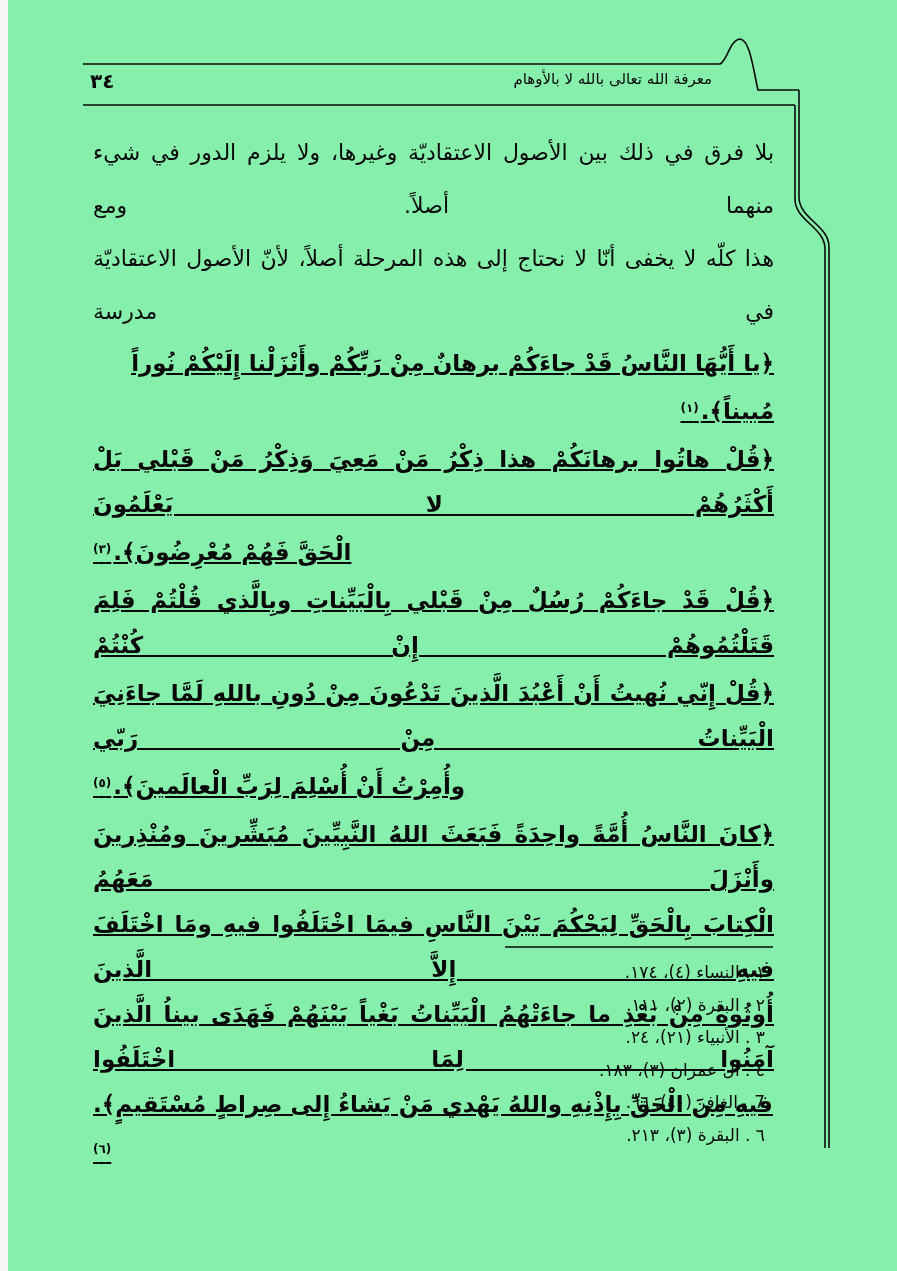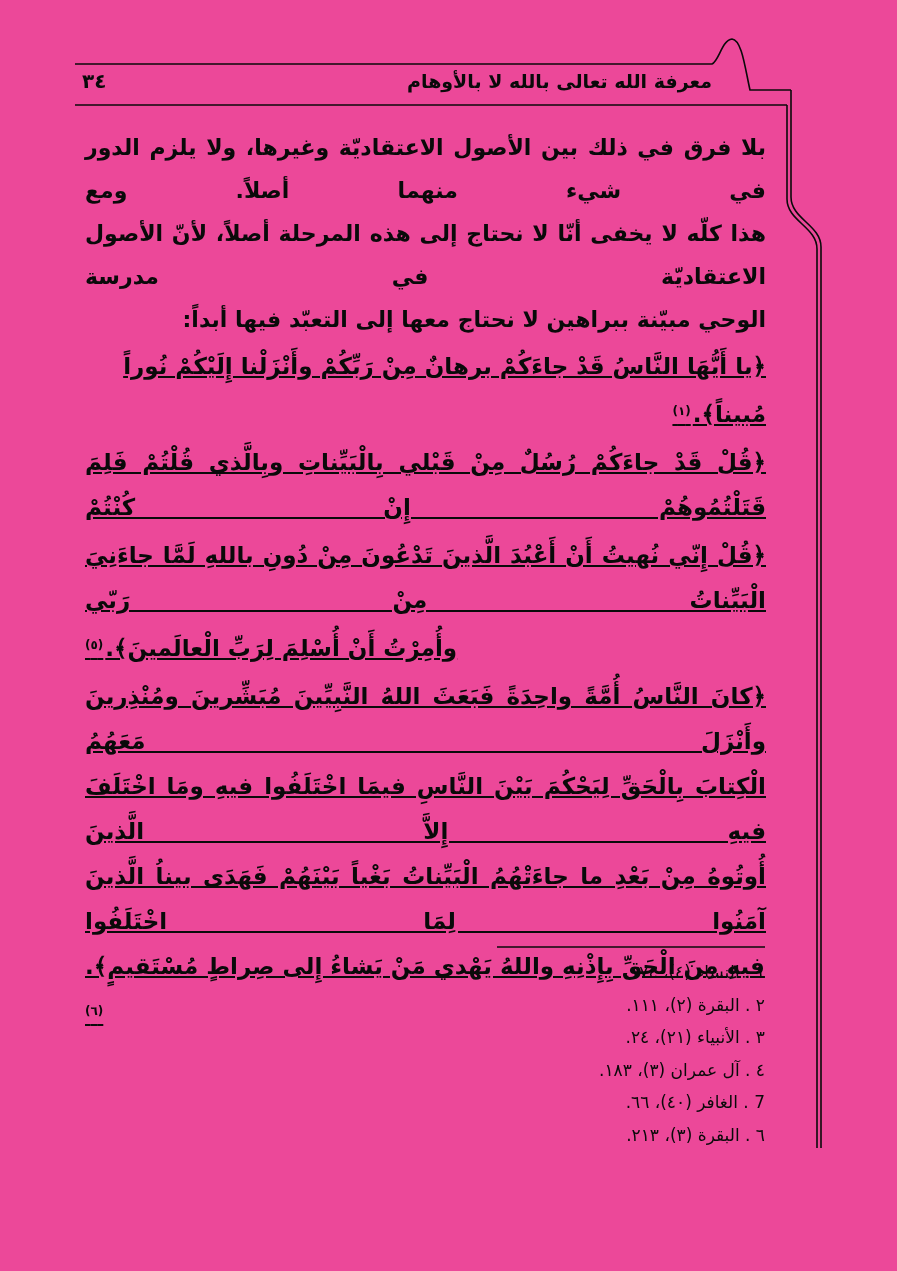--- a/index.html
+++ b/index.html
@@ -6,43 +6,44 @@
   body {
     width:897px; height:1271px;
     background:#f6f6f4;
     font-family:"DejaVu Sans", sans-serif;
     color:#0a0a0a;
     position:relative;
     overflow:hidden;
   }
   .page {
     position:absolute; inset:0;
-    background:#ec4899;
+    background:#86efac;
+    margin-left:8px;
   }
   svg.frame { position:absolute; top:0; left:0; pointer-events:none; }
 
   .page-number {
     position:absolute; left:82px; top:69px;
     font-size:20px; font-weight:bold;
     direction:rtl;
   }
   .header-title {
     position:absolute; right:185px; top:70px;
-    font-size:19px; font-weight:bold;
+    font-size:15px; font-weight:normal;
     direction:rtl; white-space:nowrap;
   }
 
   .text-column {
     position:absolute; left:85px; top:126px; width:681px;
     direction:rtl;
   }
   .para { margin:0; }
   .para.quran-para:first-of-type { margin-top:0; }
   .para.body-para .line {
-    font-size:22px; font-weight:bold; line-height:43px;
+    font-size:22px; font-weight:normal; line-height:53px;
   }
   .para.quran-para .line {
     font-size:23px; font-weight:bold; line-height:45px;
   }
   .para.quran-para { margin-top:3px;text-decoration:underline; }
   .line.a-j { text-align:justify; text-align-last:justify; }
   .line.a-r { text-align:right; }
   .line.a-l { text-align:left; }
 
   sup.fnmark {
@@ -81,24 +82,27 @@
     </g>
   </svg>
 
   <div class="page-number">٣٤</div>
   <div class="header-title">معرفة الله تعالى بالله لا بالأوهام</div>
 
   <div class="text-column">
     <div class="para body-para">
         <div class="line a-j">بلا فرق في ذلك بين الأصول الاعتقاديّة وغيرها، ولا يلزم الدور في شيء منهما أصلاً. ومع</div>
         <div class="line a-j">هذا كلّه لا يخفى أنّا لا نحتاج إلى هذه المرحلة أصلاً، لأنّ الأصول الاعتقاديّة في مدرسة</div>
-        <div class="line a-r">الوحي مبيّنة ببراهين لا نحتاج معها إلى التعبّد فيها أبداً:</div>
       </div>
       <div class="para quran-para">
         <div class="line a-r">﴿يا أَيُّهَا النَّاسُ قَدْ جاءَكُمْ برهانٌ مِنْ رَبِّكُمْ وأَنْزَلْنا إِلَيْكُمْ نُوراً مُبيناً﴾.<sup class="fnmark">(١)</sup></div>
+      </div>
+      <div class="para quran-para">
+        <div class="line a-j">﴿قُلْ هاتُوا برهانَكُمْ هذا ذِكْرُ مَنْ مَعِيَ وَذِكْرُ مَنْ قَبْلي بَلْ أَكْثَرُهُمْ لا يَعْلَمُونَ</div>
+        <div class="line a-l">الْحَقَّ فَهُمْ مُعْرِضُونَ﴾.<sup class="fnmark">(٣)</sup></div>
       </div>
       <div class="para quran-para">
         <div class="line a-j">﴿قُلْ قَدْ جاءَكُمْ رُسُلٌ مِنْ قَبْلي بِالْبَيِّناتِ وبِالَّذي قُلْتُمْ فَلِمَ قَتَلْتُمُوهُمْ إِنْ كُنْتُمْ</div>
       </div>
       <div class="para quran-para">
         <div class="line a-j">﴿قُلْ إِنّي نُهيتُ أَنْ أَعْبُدَ الَّذينَ تَدْعُونَ مِنْ دُونِ باللهِ لَمَّا جاءَنِيَ الْبَيِّناتُ مِنْ رَبّي</div>
         <div class="line a-l">وأُمِرْتُ أَنْ أُسْلِمَ لِرَبِّ الْعالَمينَ﴾.<sup class="fnmark">(٥)</sup></div>
       </div>
       <div class="para quran-para">
         <div class="line a-j">﴿كانَ النَّاسُ أُمَّةً واحِدَةً فَبَعَثَ اللهُ النَّبِيِّينَ مُبَشِّرينَ ومُنْذِرينَ وأَنْزَلَ مَعَهُمُ</div>

